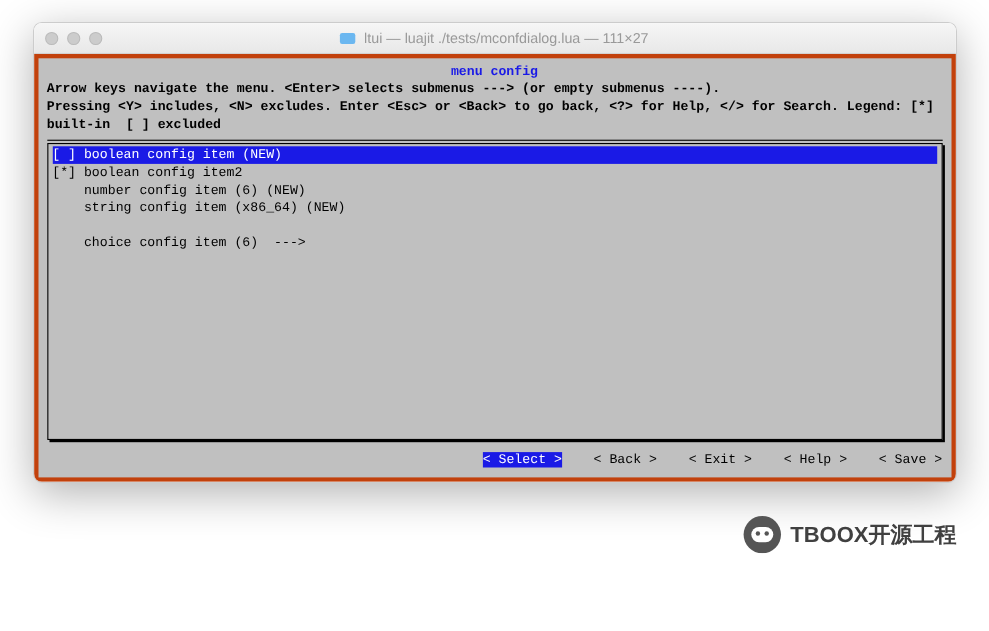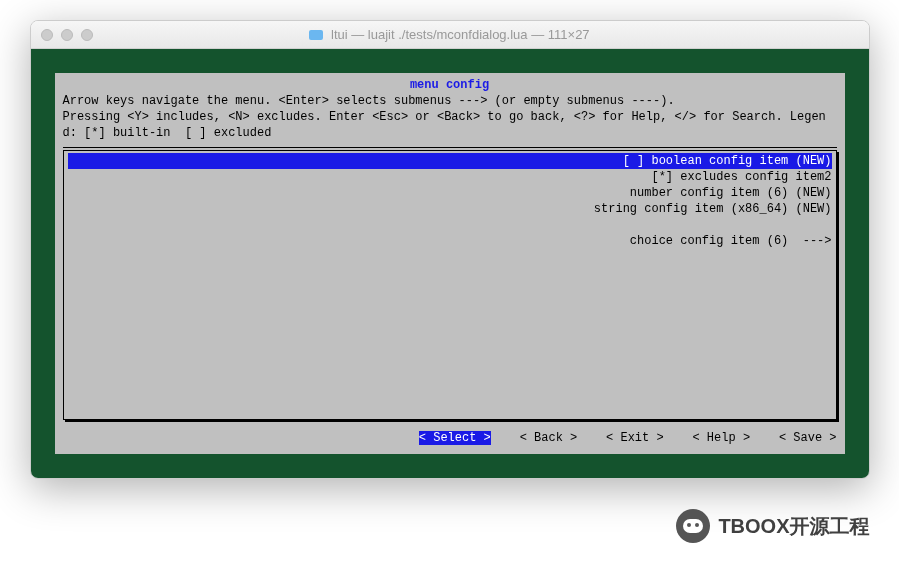--- a/index.html
+++ b/index.html
@@ -39,54 +39,54 @@
     font-size: 13px;
     font-family: -apple-system, "Helvetica Neue", sans-serif;
     pointer-events: none;
   }
   .folder-icon {
     display:inline-block; width:14px; height:10px; background:#6bb7f0;
     border-radius:2px; vertical-align:middle; margin-right:4px;
     position:relative; top:-1px;
   }
   .terminal {
-    background: #14532d;
-    padding: 24px;
+    background: #c2410c;
+    padding: 4px;
   }
   .dialog {
     background: #c0c0c0;
     color: #000;
     padding: 4px 8px 8px 8px;
     font-family: Menlo, Monaco, "Courier New", monospace;
     font-size: 12px;
     line-height: 16px;
   }
   .dialog-title {
     text-align: center;
     color: #1a1ae6;
     font-weight: bold;
   }
   .help-text {
     color: #000;
     white-space: pre-wrap;
     word-break: break-all;
+    font-weight: bold;
   }
   .hr-line {
     border: none;
     border-top: 1px solid #000;
     margin: 6px 0 0 0;
   }
   .menu-box {
     border: 1px solid #000;
     background: #c0c0c0;
     margin-top: 2px;
     padding: 2px 4px 2px 4px;
     height: 270px;
     box-shadow: 2px 2px 0 #000;
-    text-align: right;
   }
   .menu-item {
     white-space: pre;
     color:#000;
   }
   .menu-item.selected {
     background: #1a1ae6;
     color: #fff;
   }
   .button-row {
@@ -145,21 +145,21 @@
 
   <div class="terminal">
     <div class="dialog">
       <div class="dialog-title">menu config</div>
       <div class="help-text">Arrow keys navigate the menu. &lt;Enter&gt; selects submenus ---&gt; (or empty submenus ----).
 Pressing &lt;Y&gt; includes, &lt;N&gt; excludes. Enter &lt;Esc&gt; or &lt;Back&gt; to go back, &lt;?&gt; for Help, &lt;/&gt; for Search. Legend: [*] built-in  [ ] excluded</div>
       <hr class="hr-line">
 
       <div class="menu-box">
         <div class="menu-item selected"><span>[ ]</span> <span>boolean config item (NEW)</span></div>
-        <div class="menu-item"><span>[*]</span> <span>excludes config item2</span></div>
+        <div class="menu-item"><span>[*]</span> <span>boolean config item2</span></div>
         <div class="menu-item"><span>   </span> <span>number config item (6) (NEW)</span></div>
         <div class="menu-item"><span>   </span> <span>string config item (x86_64) (NEW)</span></div>
         <div class="menu-item"><span>   </span> </div>
         <div class="menu-item"><span>   </span> <span>choice config item (6)  ---&gt;</span></div>
       </div>
 
       <div class="button-row"><span class="btn btn-selected">&lt; Select &gt;</span>    <span class="btn">&lt; Back &gt;</span>    <span class="btn">&lt; Exit &gt;</span>    <span class="btn">&lt; Help &gt;</span>    <span class="btn">&lt; Save &gt;</span></div>
     </div>
   </div>
 </div>

